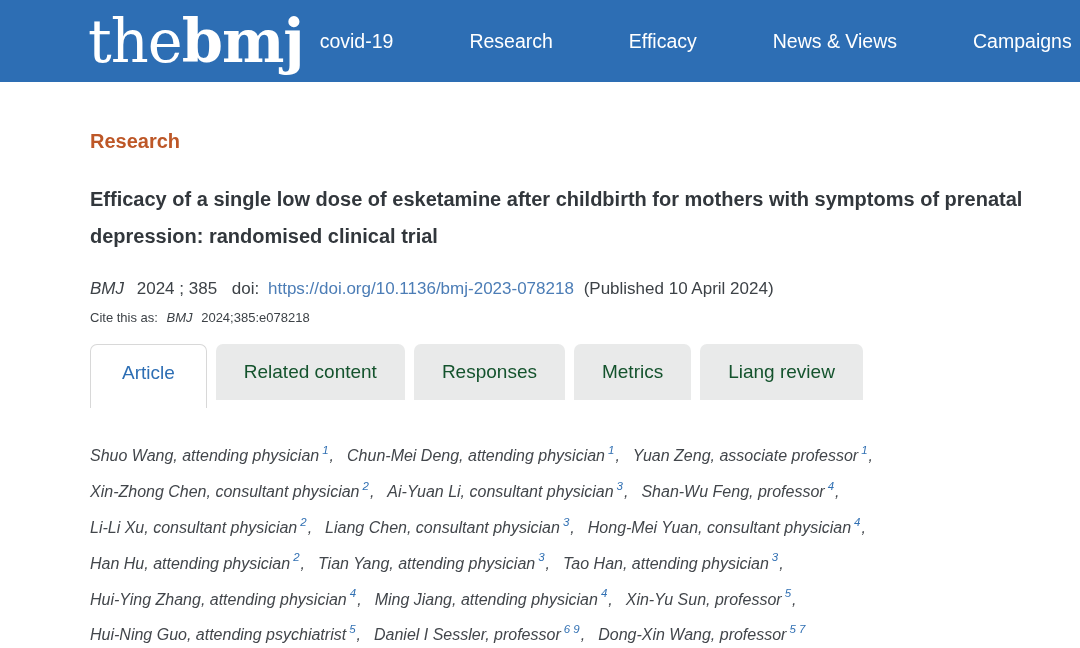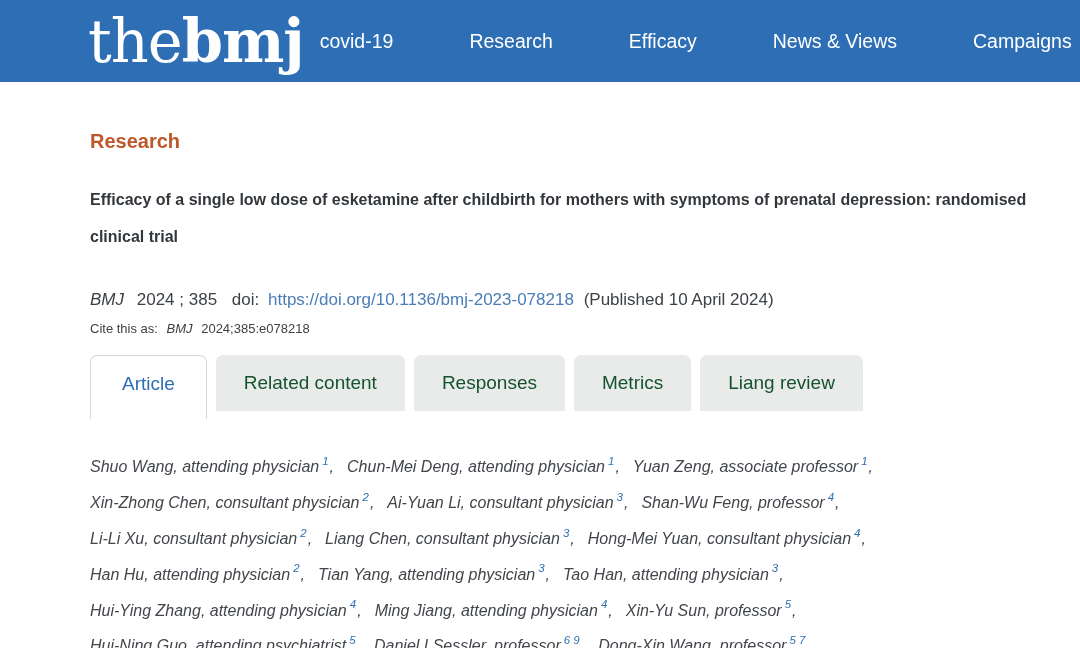--- a/index.html
+++ b/index.html
@@ -48,27 +48,27 @@
   }
   .section-label {
     margin-top: 48px;
     font-size: 20px;
     font-weight: 700;
     color: #bd5727;
   }
   .article-title {
     margin-top: 28px;
     max-width: 960px;
-    font-size: 16px;
+    font-size: 20px;
     line-height: 37px;
     font-weight: 700;
     color: #32373c;
   }
   .citation-line {
-    margin-top: 35px;
+    margin-top: 24px;
     font-size: 17px;
     color: #3d4247;
   }
   .journal-name { font-style: italic; }
   .volume-text { margin-left: 8px; }
   .doi-label { margin-left: 10px; }
   .doi-link {
     color: #4c7db6;
     text-decoration: none;
     cursor: pointer;

